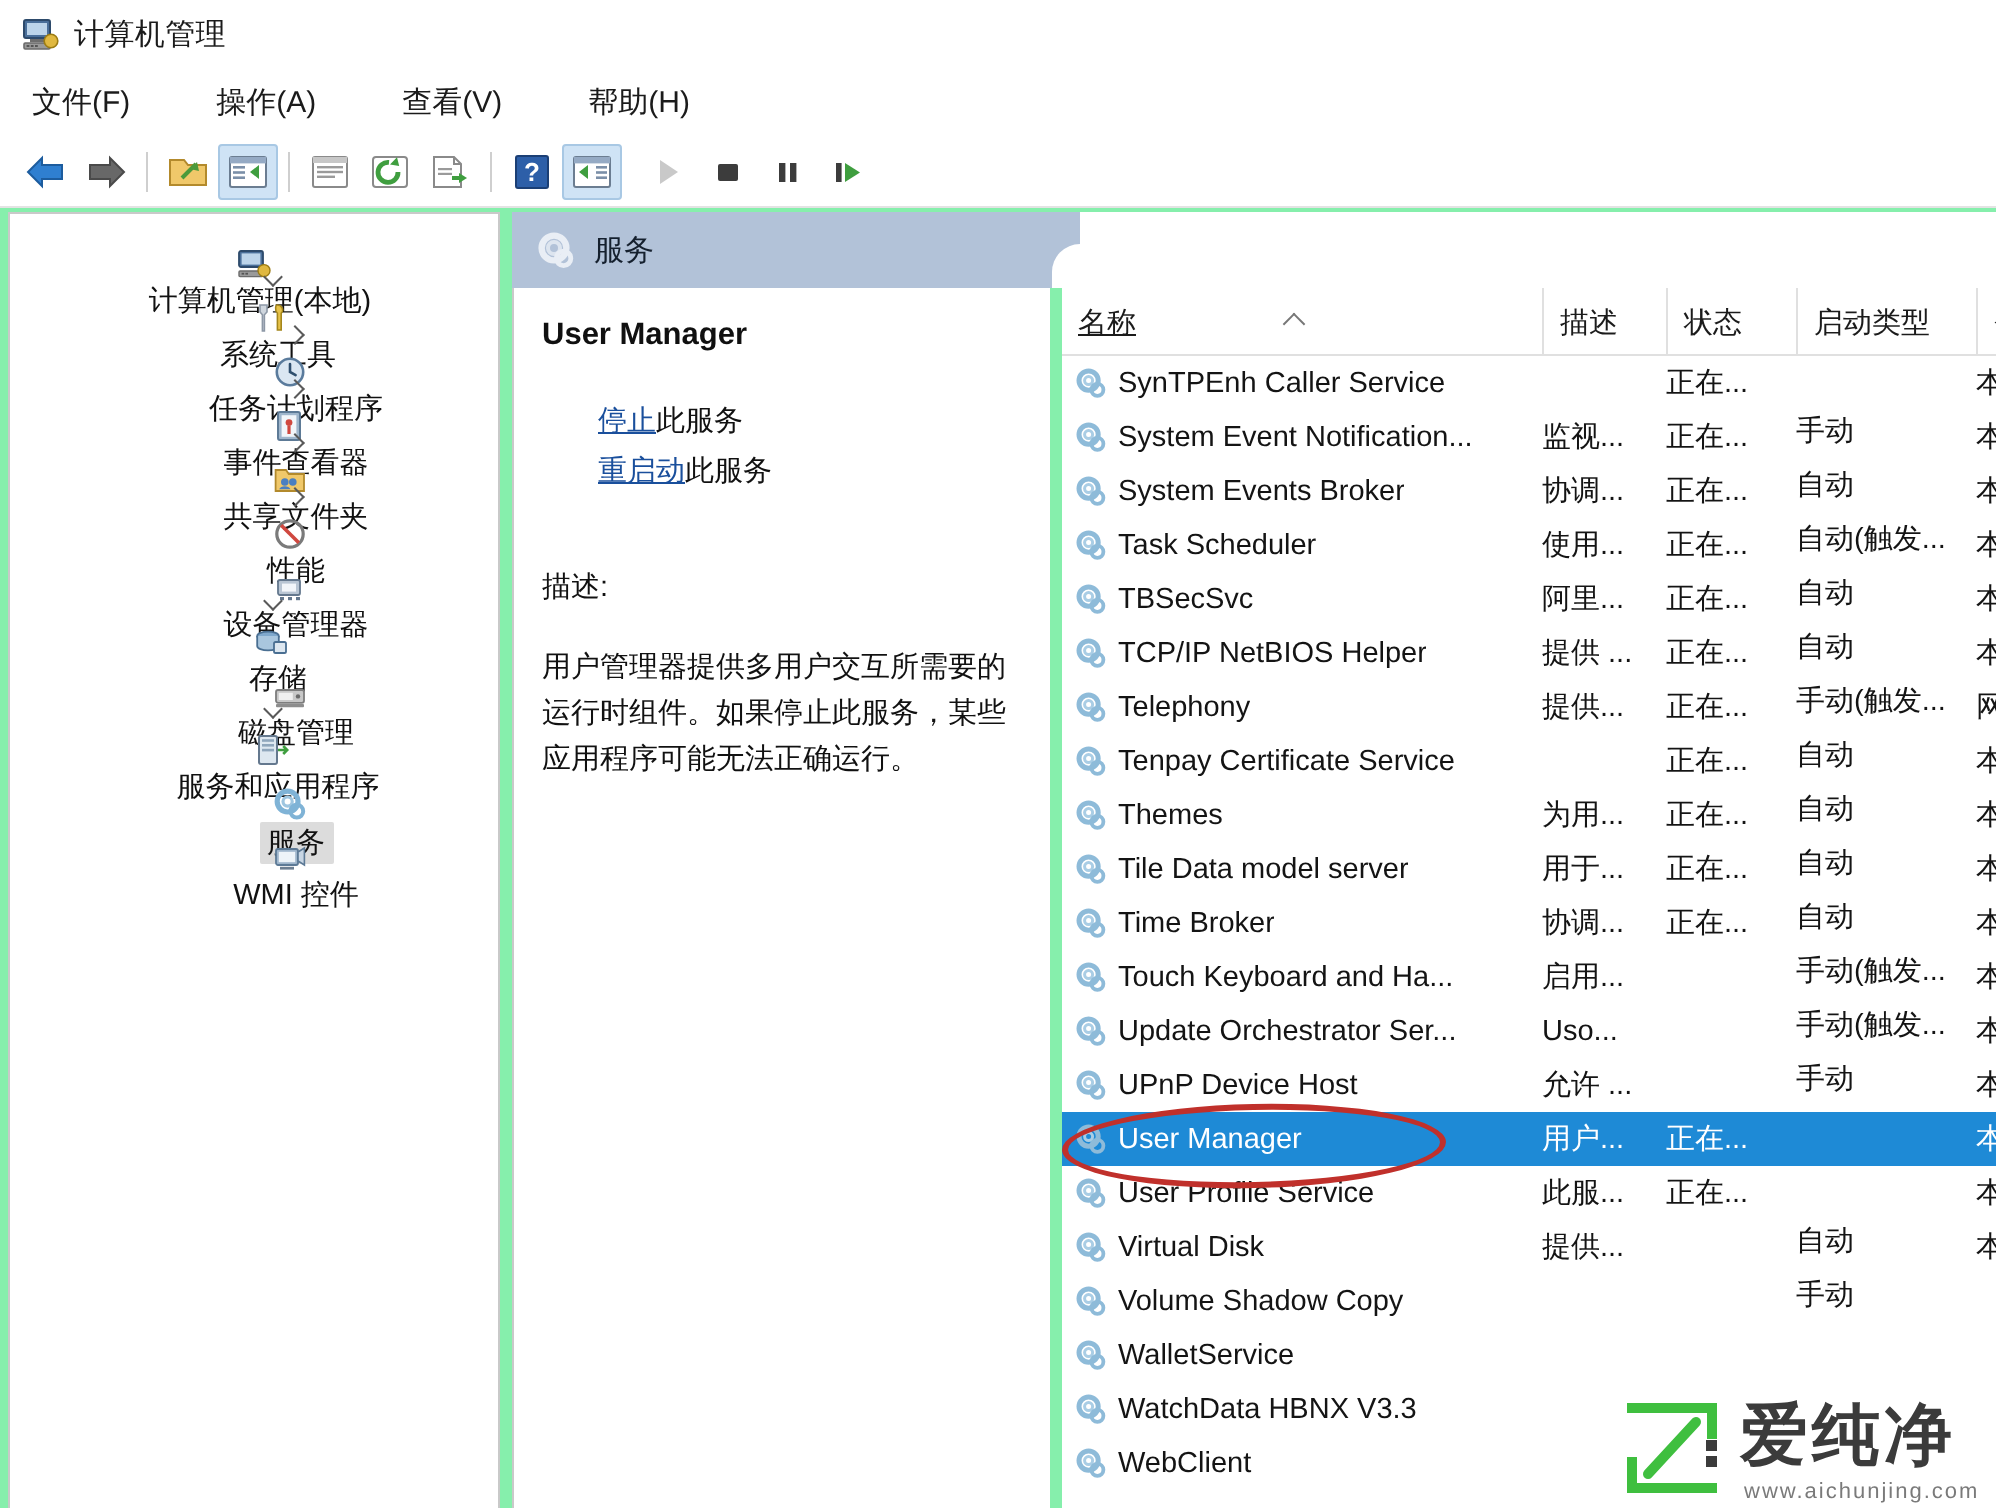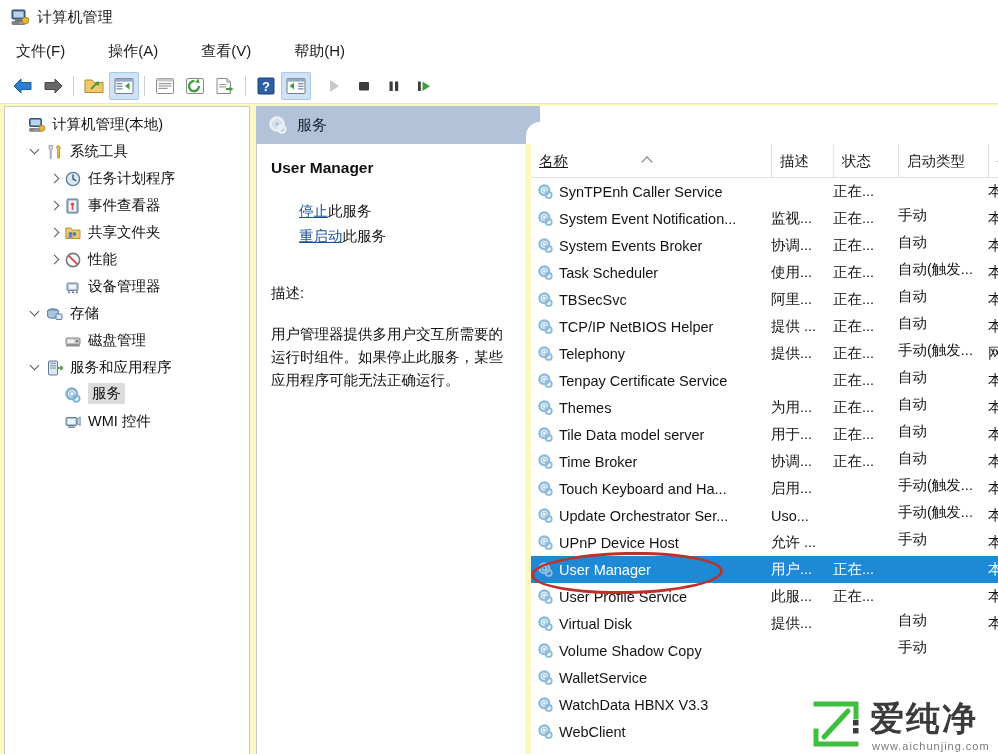--- a/index.html
+++ b/index.html
@@ -4,21 +4,21 @@
 <style>
   * { box-sizing: border-box; }
   html, body {
     margin: 0; padding: 0;
     width: 998px; height: 754px;
     overflow: hidden;
     background: #ffffff;
     font-family: "Liberation Sans", "DejaVu Sans", sans-serif;
     -webkit-font-smoothing: antialiased;
   }
-  #app { position: relative; width: 998px; height: 754px; background:#fef9c3; }
+  #app { position: relative; width: 998px; height: 754px; background:#86efac; }
 
   
   .titlebar {
     position: absolute; left:0; top:0; width:998px; height:34px;
     background:#ffffff; display:flex; align-items:center; padding-left:10px;
   }
   .title-icon { width:20px; height:20px; position:relative; margin-right:7px; flex:none; }
   .title-text { font-size:15px; color:#1b1b1b; letter-spacing:0.2px; }
 
   
@@ -38,21 +38,21 @@
   .tb-btn.active { background:#cfe3f5; border:1px solid #a8c8e4; border-radius:2px; }
   .tb-sep { width:1px; height:20px; background:#cfcfcf; margin:0 5px; flex:none; }
   .tb-gap { width:8px; flex:none; }
 
   
   .tree-pane {
     position:absolute; left:4px; top:106px; width:246px; height:648px;
     background:#ffffff; border:1px solid #c9c9c9; border-bottom:none;
     overflow:hidden;
   }
-  .tree-row { display:flex; align-items:flex-end; height:27px; padding-left:6px; white-space:nowrap; }
+  .tree-row { display:flex; align-items:center; height:27px; padding-left:6px; white-space:nowrap;flex-direction:column; }
   .tree-row .twisty {
     width:16px; height:16px; flex:none; position:relative; margin-right:1px;
   }
   .tree-row .ticon { width:18px; height:18px; flex:none; margin-right:6px; position:relative; }
   .tree-row .tlabel { font-size:14.5px; color:#111; }
   .tree-row.selected .tlabel { background:#dcdcdc; padding:1px 4px; border-radius:1px; }
 
   
   .chev { position:absolute; left:4px; top:3px; width:7px; height:7px;
           border-right:1.6px solid #5a5a5a; border-bottom:1.6px solid #5a5a5a; }

